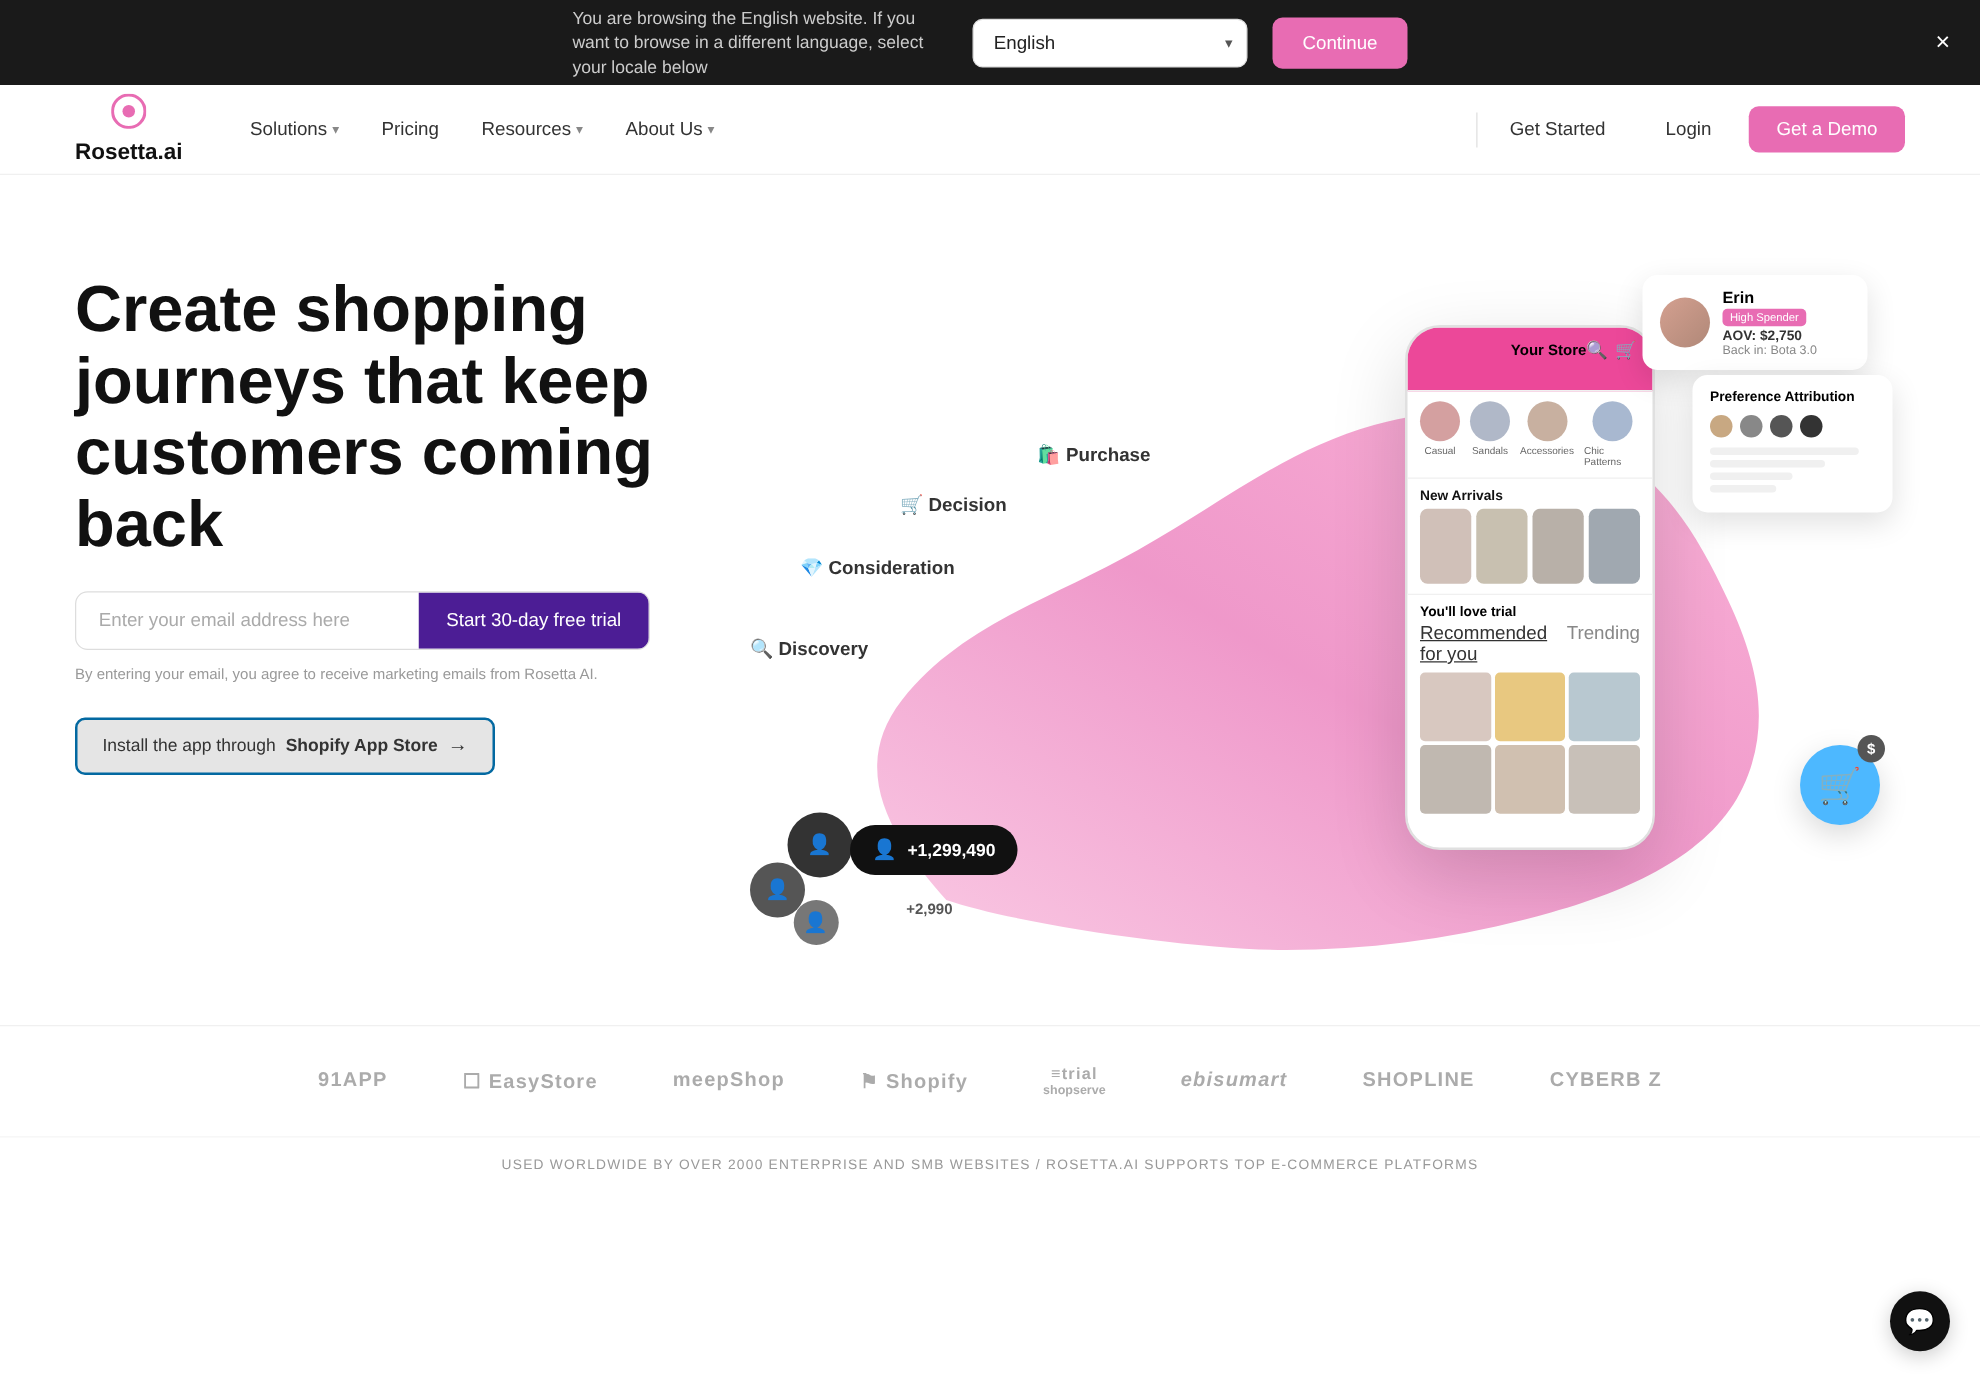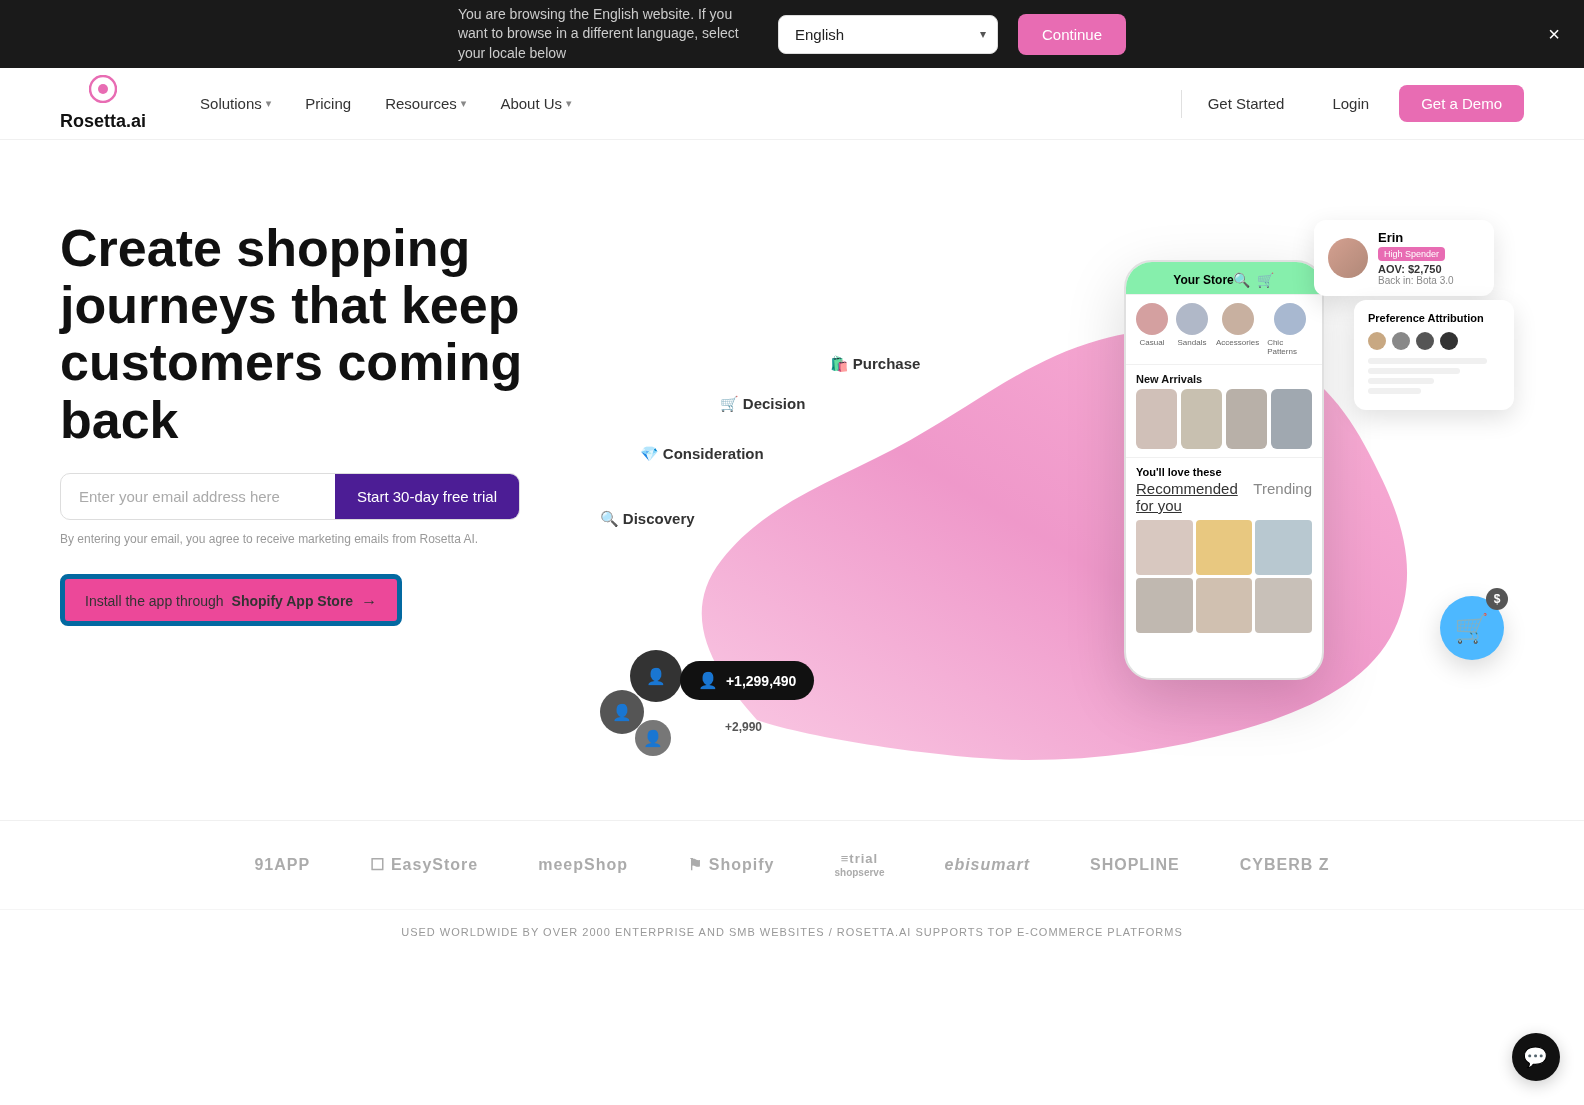--- a/index.html
+++ b/index.html
@@ -197,24 +197,24 @@
       font-weight: 500;
       white-space: nowrap;
     }
     .form-disclaimer {
       font-size: 12px;
       color: #999;
       margin-bottom: 28px;
     }
     .shopify-btn {
       display: inline-flex;
-      align-items: flex-end;
+      align-items: flex-start;
       gap: 8px;
-      background: #ec4899;
-      border: 5px solid #0369a1;
+      background: #e5e5e5;
+      border: 2px solid #0369a1;
       border-radius: 8px;
       padding: 12px 20px;
       font-size: 14px;
       color: #333;
       cursor: pointer;
       text-decoration: none;
     }
     .shopify-btn strong { font-weight: 700; }
     .shopify-btn .arrow { font-size: 16px; }
 
@@ -245,26 +245,26 @@
       width: 200px;
       height: 420px;
       background: #fff;
       border-radius: 28px;
       border: 2px solid #e0e0e0;
       box-shadow: 0 20px 60px rgba(0,0,0,0.15);
       overflow: hidden;
       z-index: 5;
     }
     .phone-header {
-      background: #86efac;
-      padding: 10px 12px 6px;
+      background: #ec4899;
+      padding: 10px 12px 24px;
       border-bottom: 1px solid #f0f0f0;
       display: flex;
       align-items: center;
-      justify-content: center;
+      justify-content: flex-end;
       font-size: 11px;
       font-weight: 600;
     }
     .phone-store-name { font-size: 12px; font-weight: 700; }
     .phone-icons { display: flex; gap: 6px; font-size: 14px; }
     .category-scroll {
       display: flex;
       gap: 8px;
       padding: 8px 10px;
       overflow: hidden;
@@ -618,21 +618,21 @@
         </div>
       </div>
       <div class="phone-section-title">New Arrivals</div>
       <div class="new-arrivals-grid">
         <div class="new-arrival-item" style="background:#d0c0b8;"></div>
         <div class="new-arrival-item" style="background:#c8c0b0;"></div>
         <div class="new-arrival-item" style="background:#b8b0a8;"></div>
         <div class="new-arrival-item" style="background:#a0a8b0;"></div>
       </div>
       <div class="recommended-section">
-        <div class="rec-title">You'll love these</div>
+        <div class="rec-title">You'll love trial</div>
         <div class="rec-subtitle">
           <span class="active">Recommended for you</span>
           <span>Trending</span>
         </div>
         <div class="rec-grid">
           <div class="rec-item" style="background:#d8c8c0;"></div>
           <div class="rec-item" style="background:#e8c880;"></div>
           <div class="rec-item" style="background:#b8c8d0;"></div>
           <div class="rec-item" style="background:#c0b8b0;"></div>
           <div class="rec-item" style="background:#d0c0b0;"></div>

